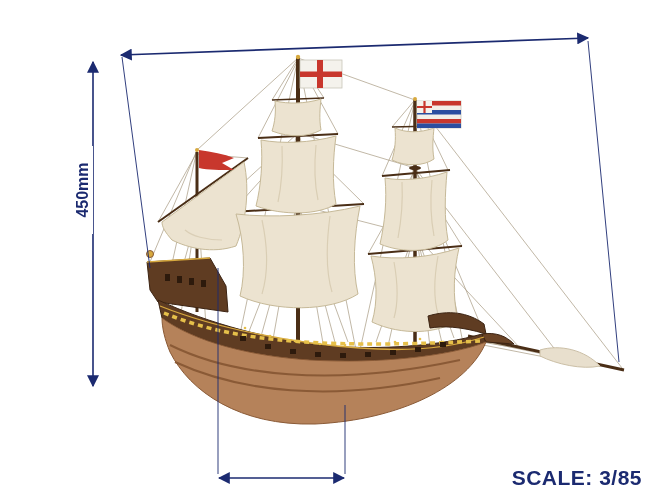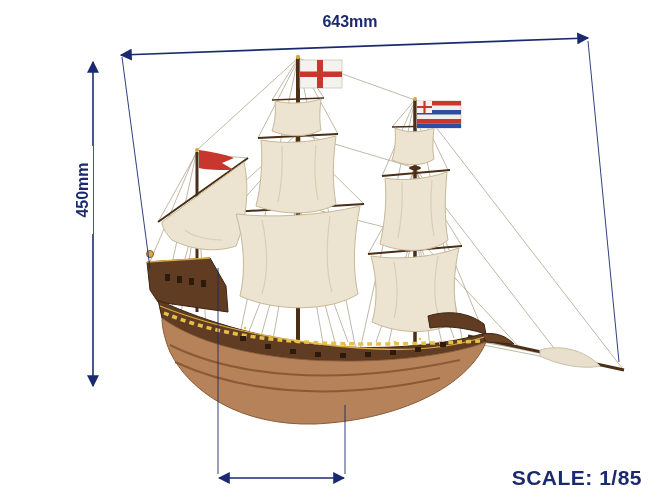--- a/index.html
+++ b/index.html
@@ -167,19 +167,18 @@
       <line x1="219" y1="478" x2="344" y2="478" stroke-width="1.6" marker-start="url(#arr)" marker-end="url(#arr)"></line>
       <g stroke-width="1" opacity="0.9">
         <line x1="122" y1="57" x2="150" y2="268"></line>
         <line x1="588" y1="41" x2="619" y2="362"></line>
         <line x1="218" y1="474" x2="218" y2="268"></line>
         <line x1="345" y1="474" x2="345" y2="405"></line>
       </g>
     </g>
   </svg>
 
-  <div class="dim-label" style="left:306px; top:12px; width:80px;">643mm</div>
 
   <div class="dim-label vertical" style="left:39px; top:180px; width:80px;">450mm</div>
 
 
-  <div class="scale-label">SCALE: 1/85</div>
+  <div class="scale-label">SCALE: 3/85</div>
 </div>
 
 </body></html>

